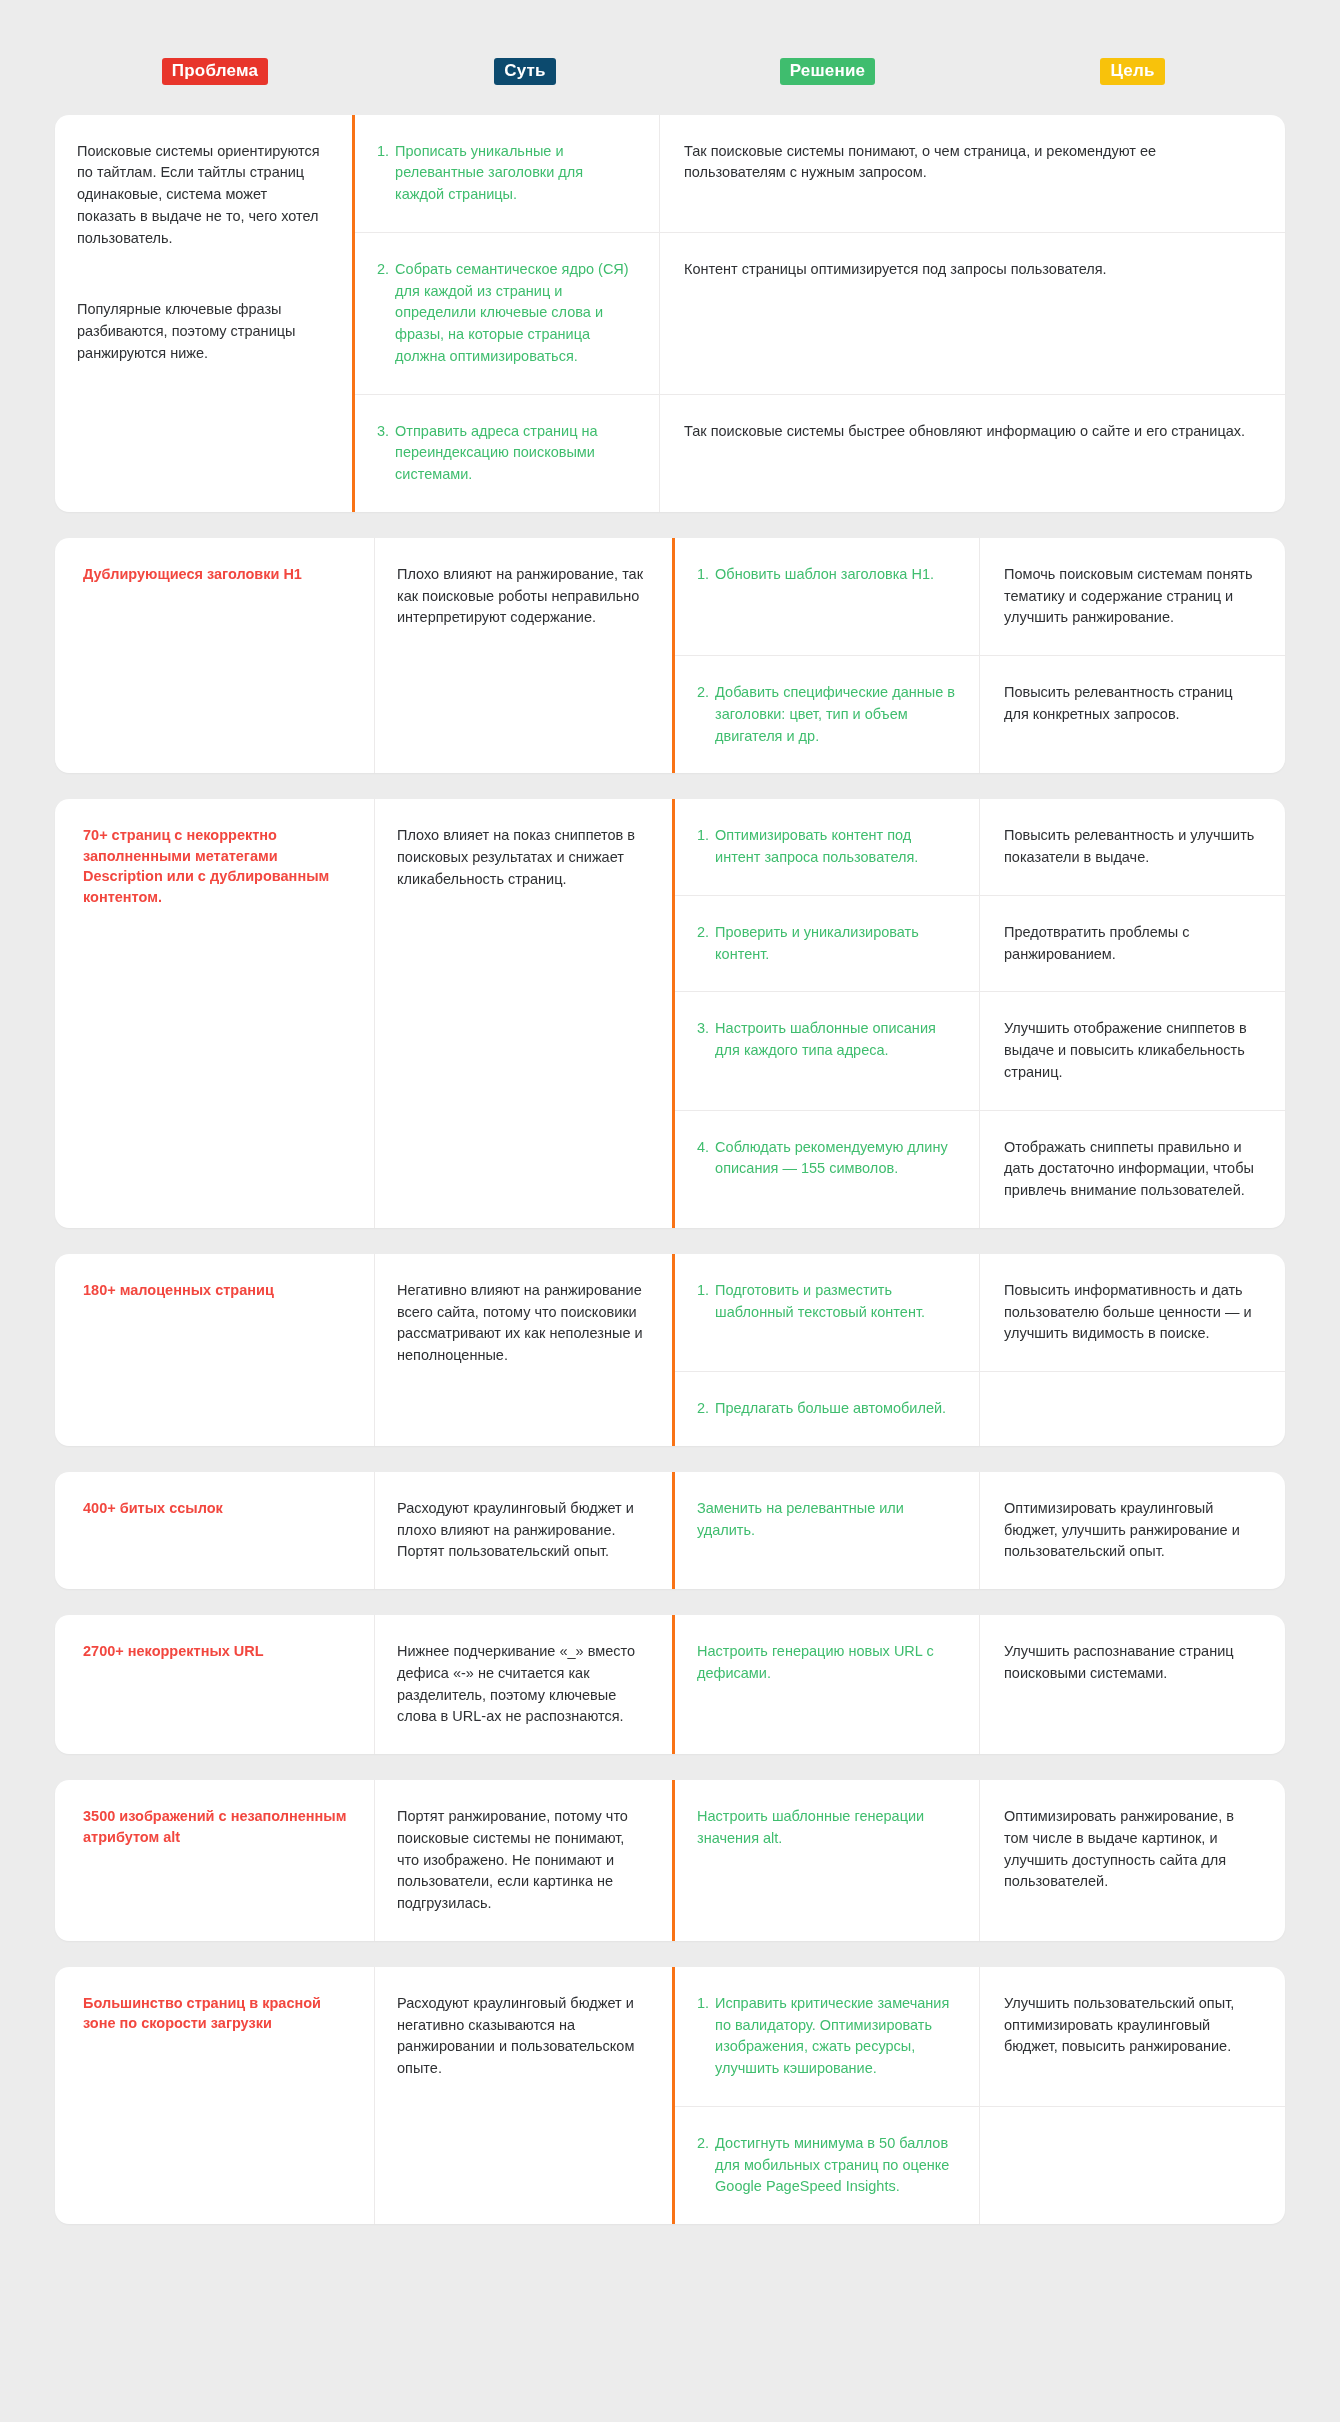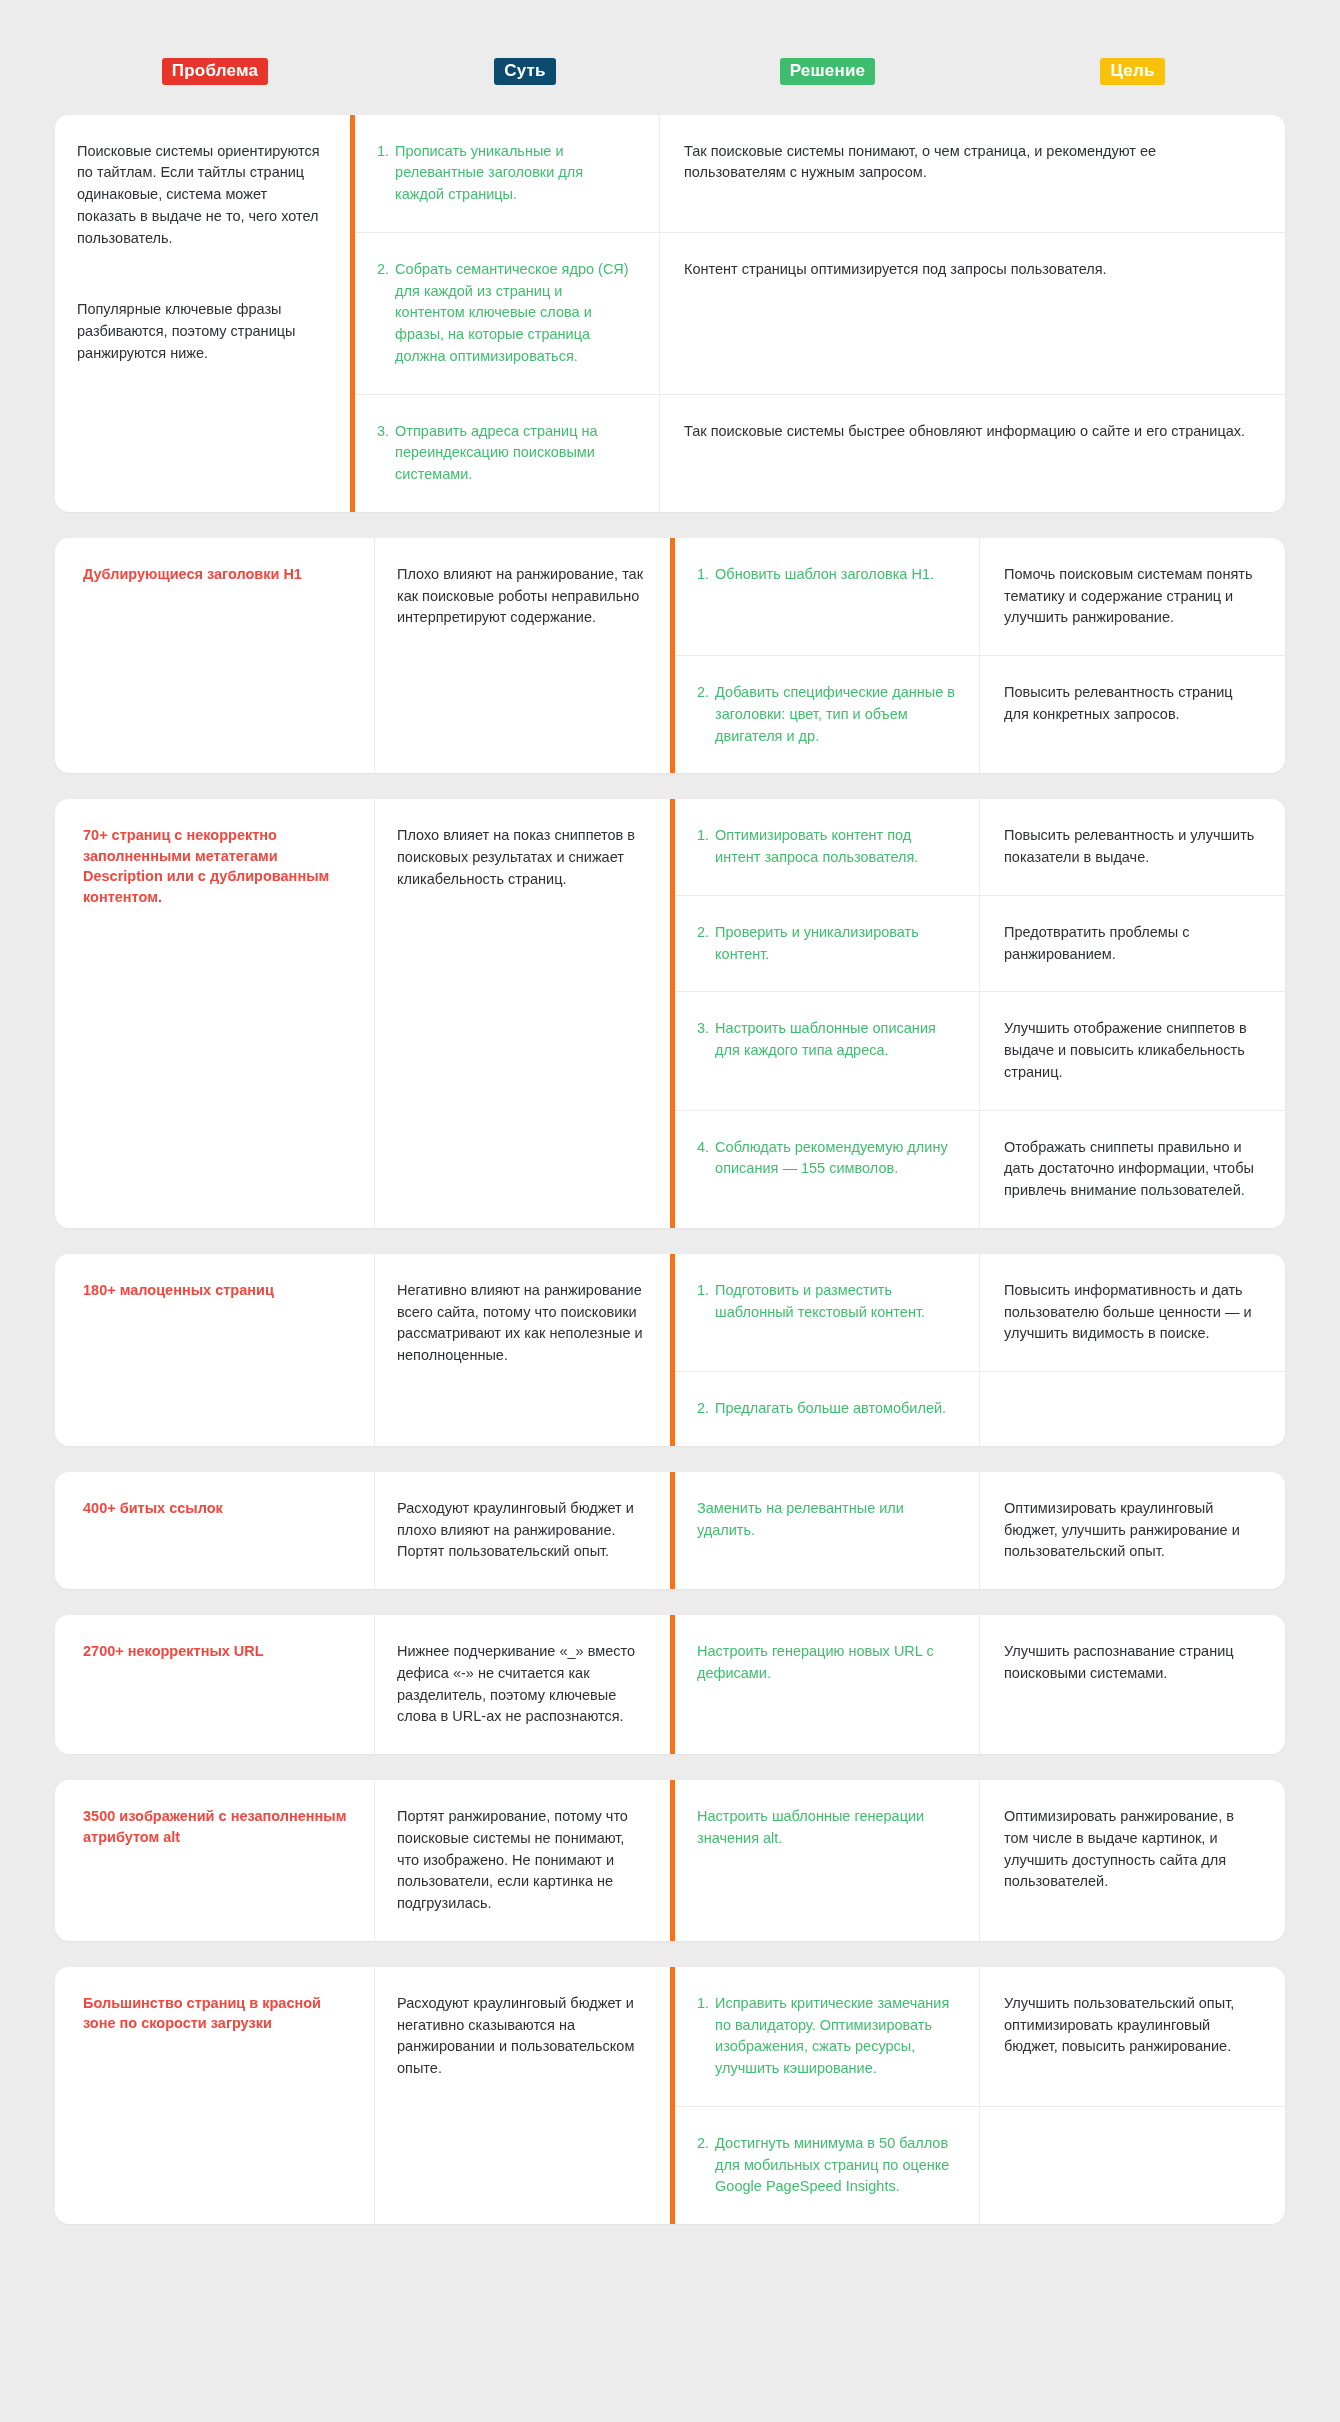--- a/index.html
+++ b/index.html
@@ -64,21 +64,21 @@
     width: 320px;
     box-sizing: border-box;
     padding: 26px 26px 26px 28px;
     border-right: 1px solid #eceaea;
     flex: 0 0 320px;
   }
   .col-essence {
     width: 300px;
     box-sizing: border-box;
     padding: 26px 26px 26px 22px;
-    border-right: 5px solid #f97316;
+    border-right: 3px solid #f97316;
     flex: 0 0 300px;
   }
   .col-rest {
     flex: 1 1 auto;
     display: flex;
     flex-direction: column;
   }
   .rowpair {
     display: flex;
     flex: 1 1 auto;
@@ -161,21 +161,21 @@
               </div>
             </div>
             <div class="col-goal">
               <div class="t-goal">Так поисковые системы понимают, о чем страница, и рекомендуют ее пользователям с нужным запросом.</div>
             </div>
           </div>
           <div class="rowpair">
             <div class="col-solution">
               <div class="t-solution">
                 <span class="num">2.</span>
-                <span>Собрать семантическое ядро (СЯ) для каждой из страниц и контентом ключевые слова и фразы, на которые страница должна оптимизироваться.</span>
+                <span>Собрать семантическое ядро (СЯ) для каждой из страниц и определили ключевые слова и фразы, на которые страница должна оптимизироваться.</span>
               </div>
             </div>
             <div class="col-goal">
               <div class="t-goal">Контент страницы оптимизируется под запросы пользователя.</div>
             </div>
           </div>
           <div class="rowpair">
             <div class="col-solution">
               <div class="t-solution">
                 <span class="num">3.</span>

